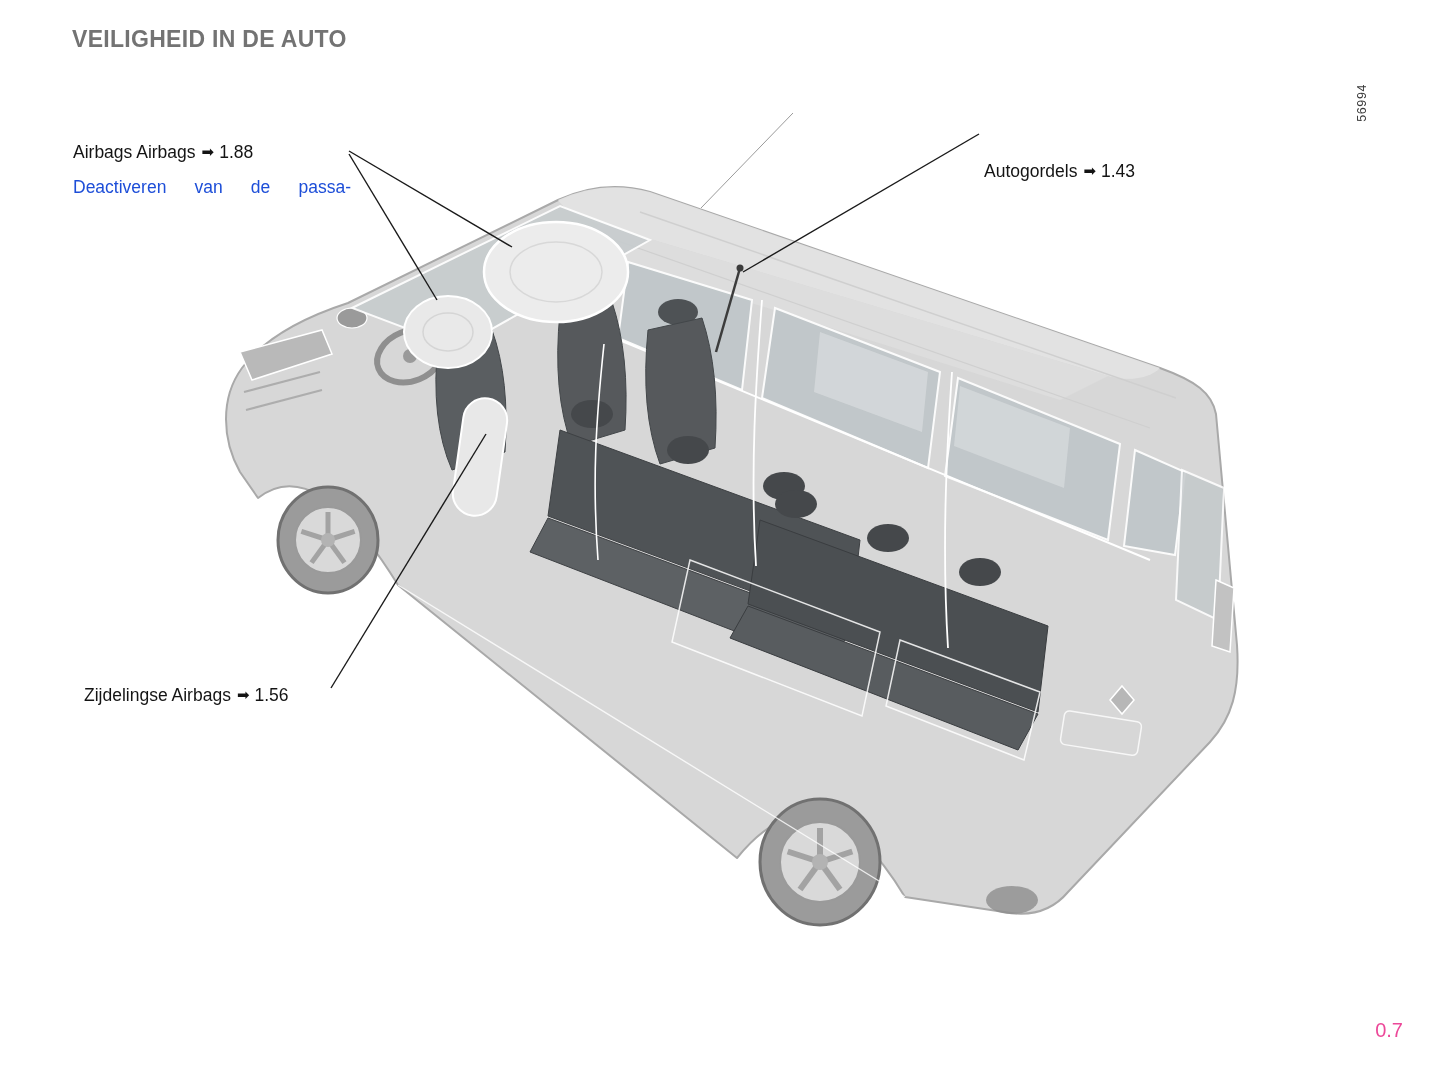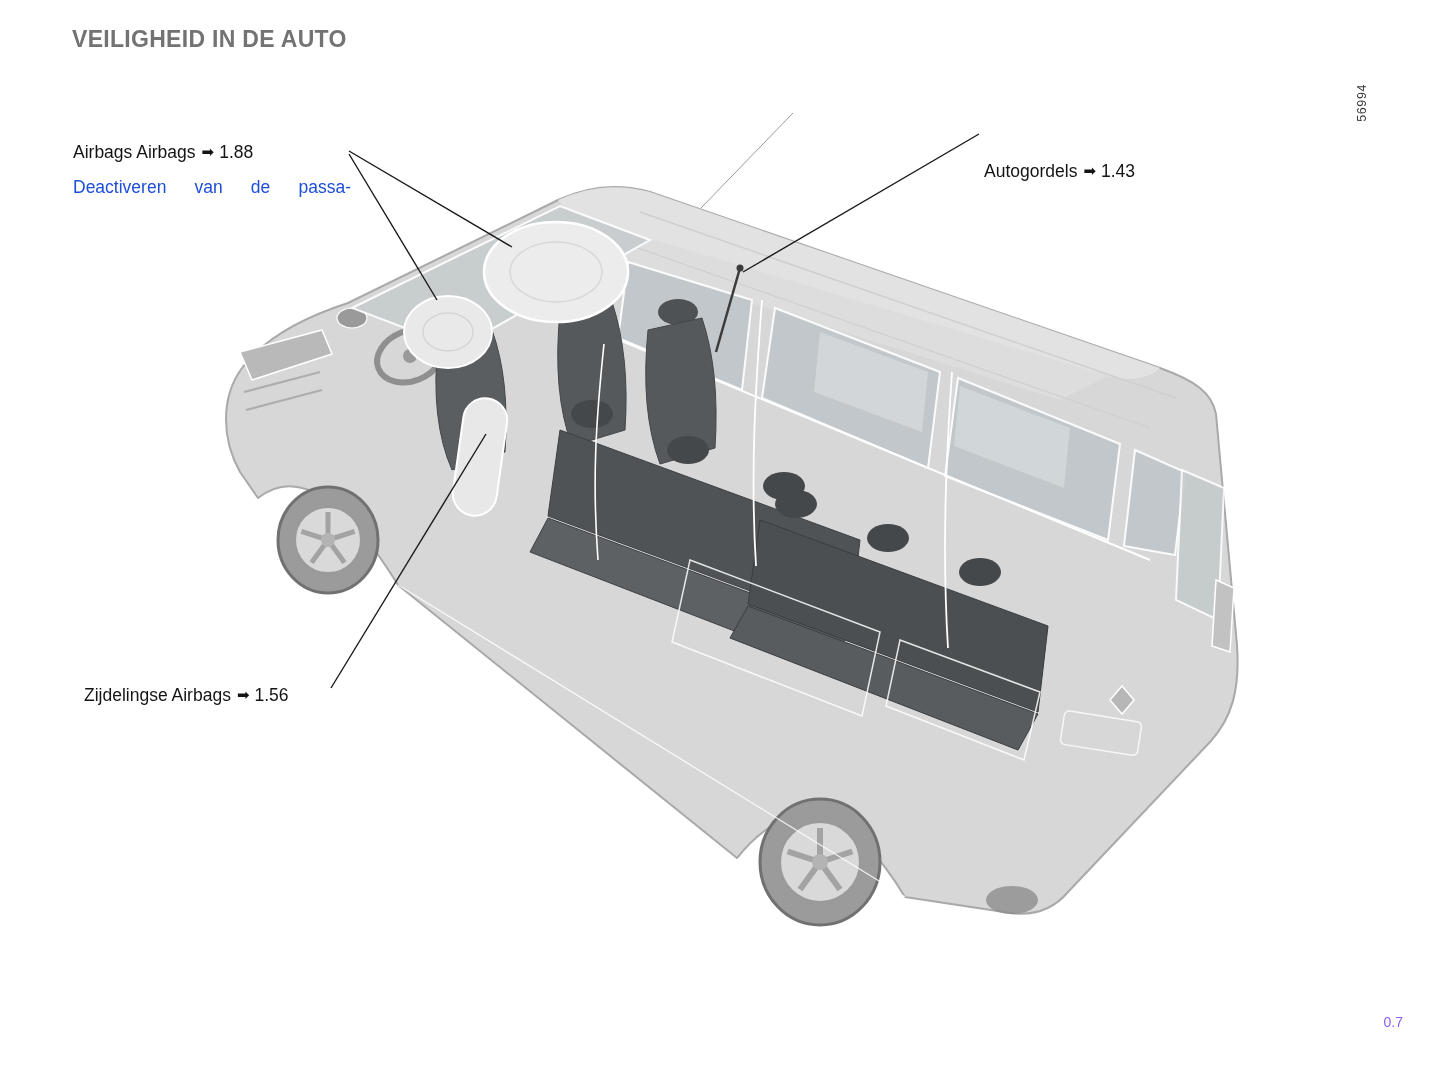--- a/index.html
+++ b/index.html
@@ -12,21 +12,21 @@
   .callout .arrow{display:inline-block;margin:0 5px 0 6px;font-size:15px;transform:translateY(-1px);}
   .callout-block{position:absolute;font-size:17.5px;color:#1d4ed8;width:278px;line-height:22.5px;}
   .callout-block .l1{text-align:justify;text-align-last:justify;}
   .callout-block .arrow{display:inline-block;margin:0 5px 0 6px;font-size:15px;transform:translateY(-1px);}
   #front-airbags{left:73px;top:141px;}
   #deact{left:73px;top:176px;}
   #seat-belts{left:984px;top:120px;margin-top:40px;}
   #side-airbags{left:73px;top:684px;margin-left:11px;}
   .fig-number{position:absolute;top:84px;right:76px;writing-mode:vertical-rl;
               transform:rotate(180deg);font-size:12.5px;color:#3a3a3a;letter-spacing:.6px;}
-  .page-number{position:absolute;right:42px;bottom:40px;font-size:14px;color:#8b5cf6;}
+  .page-number{position:absolute;right:42px;bottom:28px;font-size:20px;color:#ec4899;}
 </style>
 </head>
 <body>
 
 <div class="page">
 
   <svg class="illustration" viewBox="0 0 1445 1070">
 
     <g>
 

